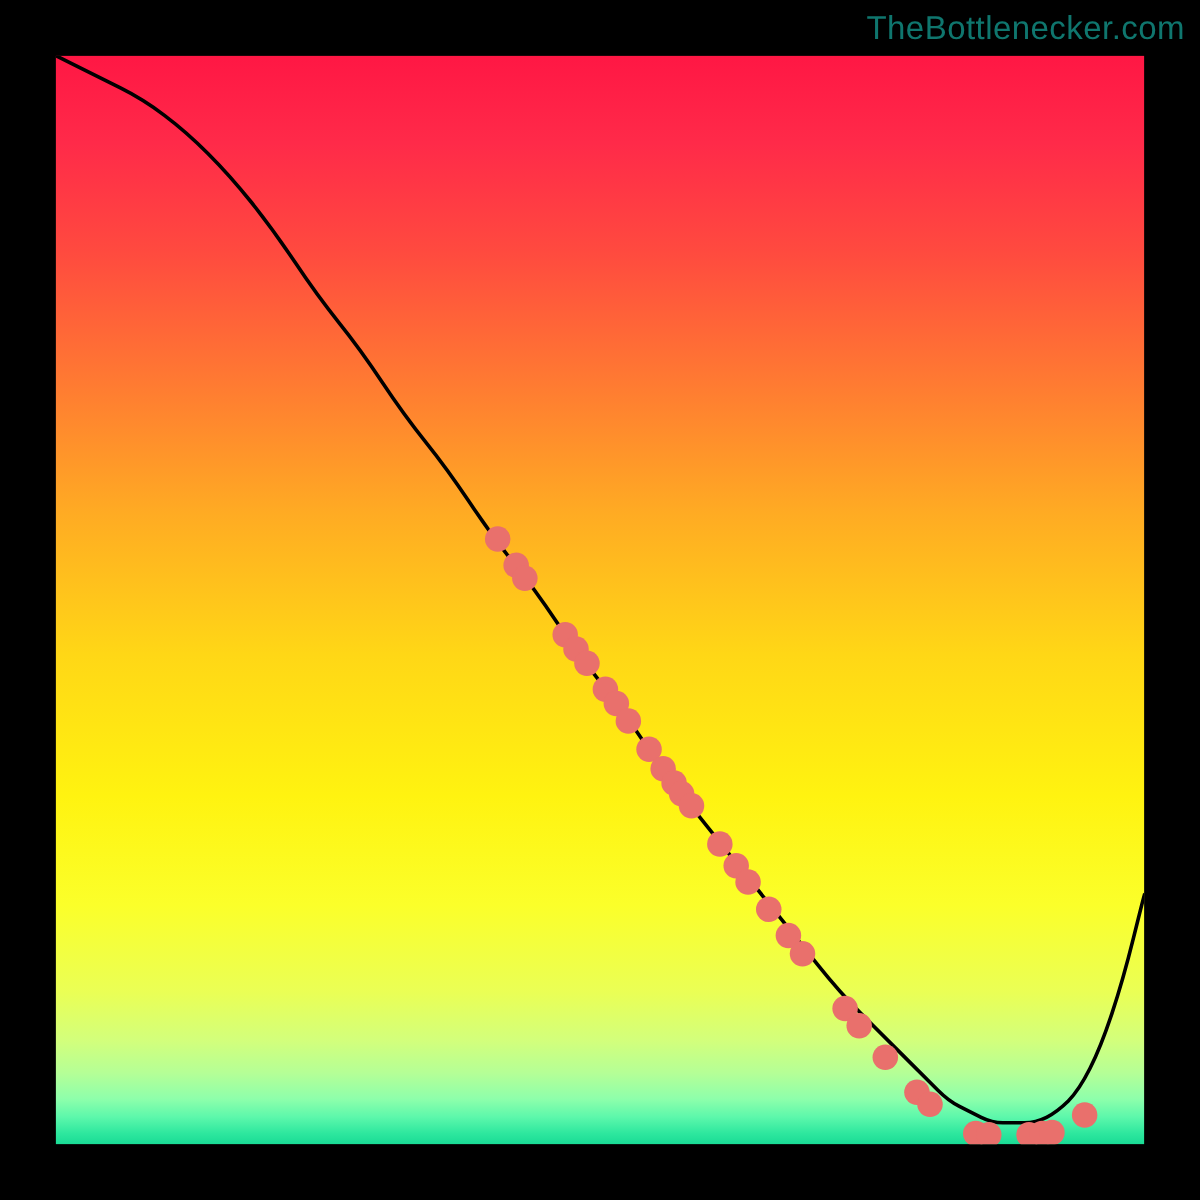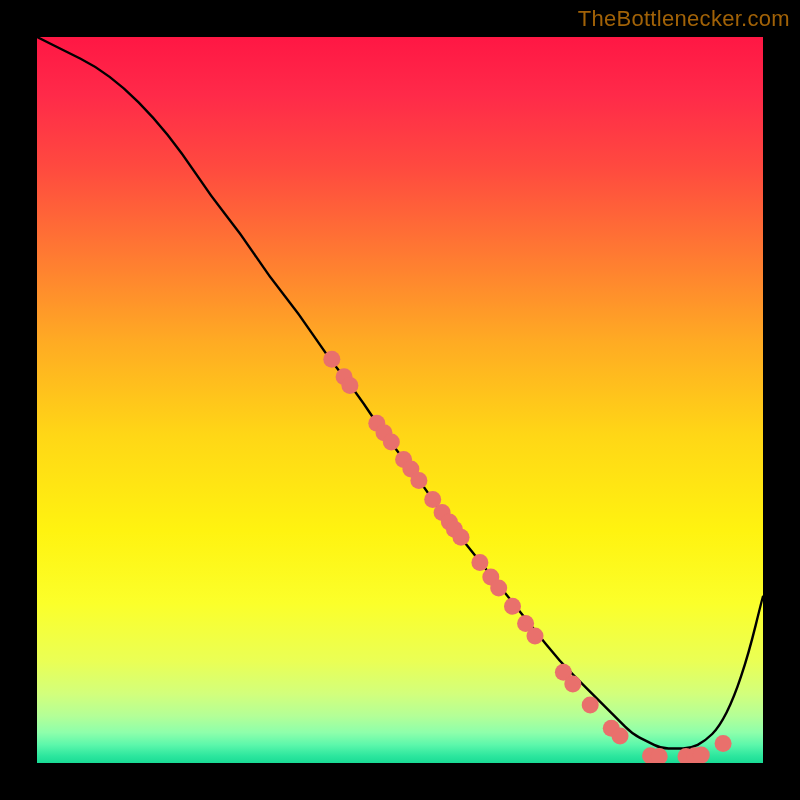--- a/index.html
+++ b/index.html
@@ -28,21 +28,21 @@
     position: absolute;
     inset: 0;
   }
   .credit {
     position: absolute;
     top: 6px;
     right: 10px;
     font-family: Arial, Helvetica, sans-serif;
     font-size: 22px;
     letter-spacing: 0.3px;
-    color: #a16207;
+    color: #0f766e;
     font-weight: 500;
   }
   svg.curve {
     position: absolute;
     inset: 0;
   }
 </style>
 </head>
 <body>
 

